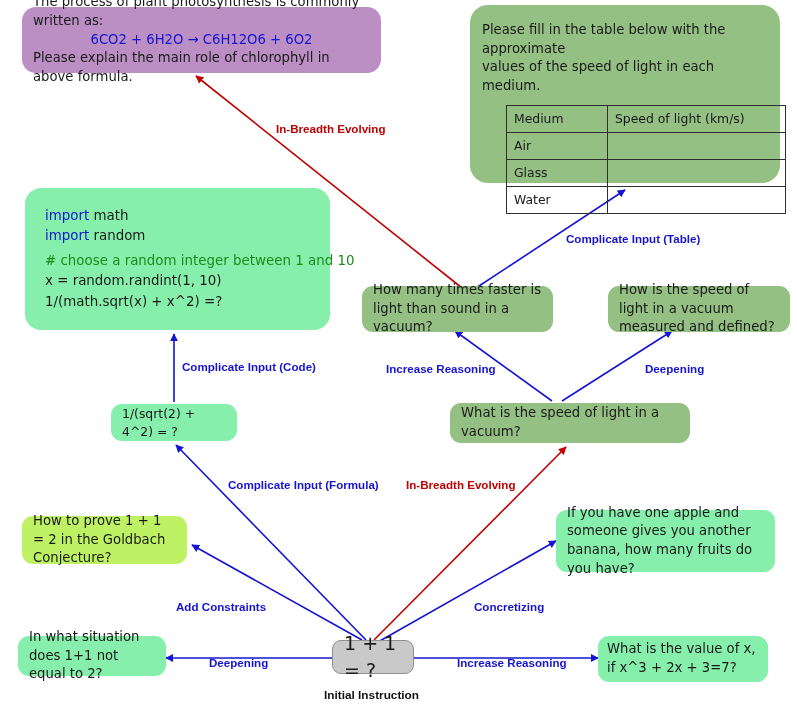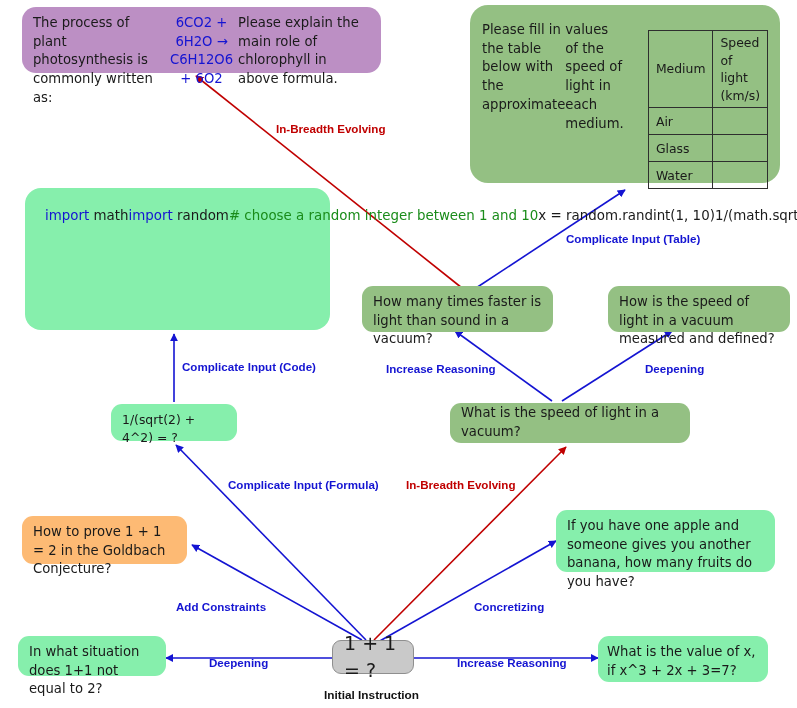--- a/index.html
+++ b/index.html
@@ -25,27 +25,28 @@
   }
   .node {
     position: absolute;
     box-sizing: border-box;
     border-radius: 11px;
     padding: 7px 11px;
     font-size: 13.2px;
     line-height: 1.42;
     color: #1a1a1a;
     display: flex;
+    flex-direction: column;
     justify-content: center;
   }
   .node.purple  { background: #bc8fc4; border-radius: 14px; }
   .node.green   { background: #94c083; }
   .node.greenbig{ background: #94c083; border-radius: 18px; }
   .node.amber   { background: #86efac; }
-  .node.orange  { background: #fdba74; }
+  .node.orange  { background: #bef264; }
   .node.gray    {
     background: #c9c9c9;
     border: 1px solid #8f8f8f;
     border-radius: 9px;
     align-items: center;
     font-size: 19px;
   }
   .edge-label {
     position: absolute;
     font-size: 11.6px;

